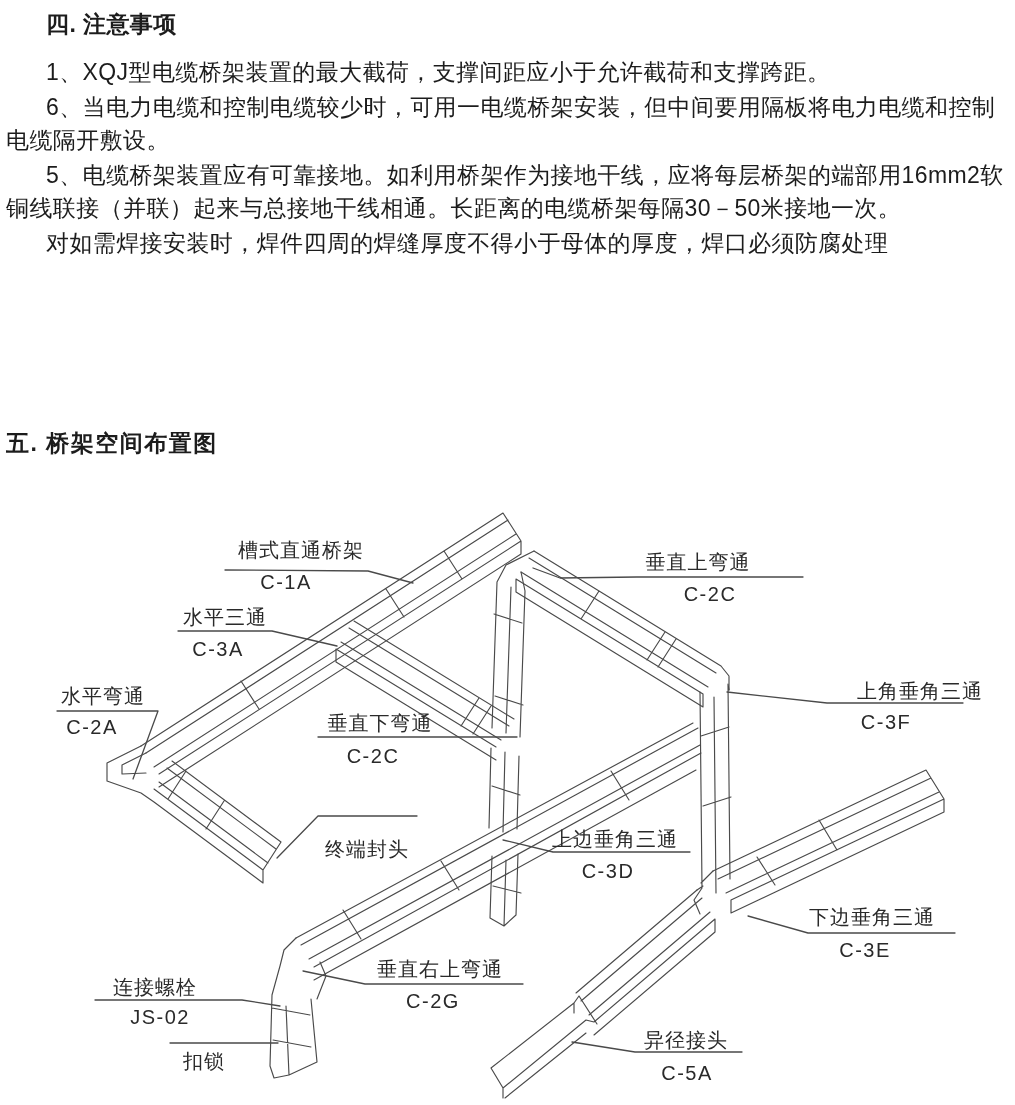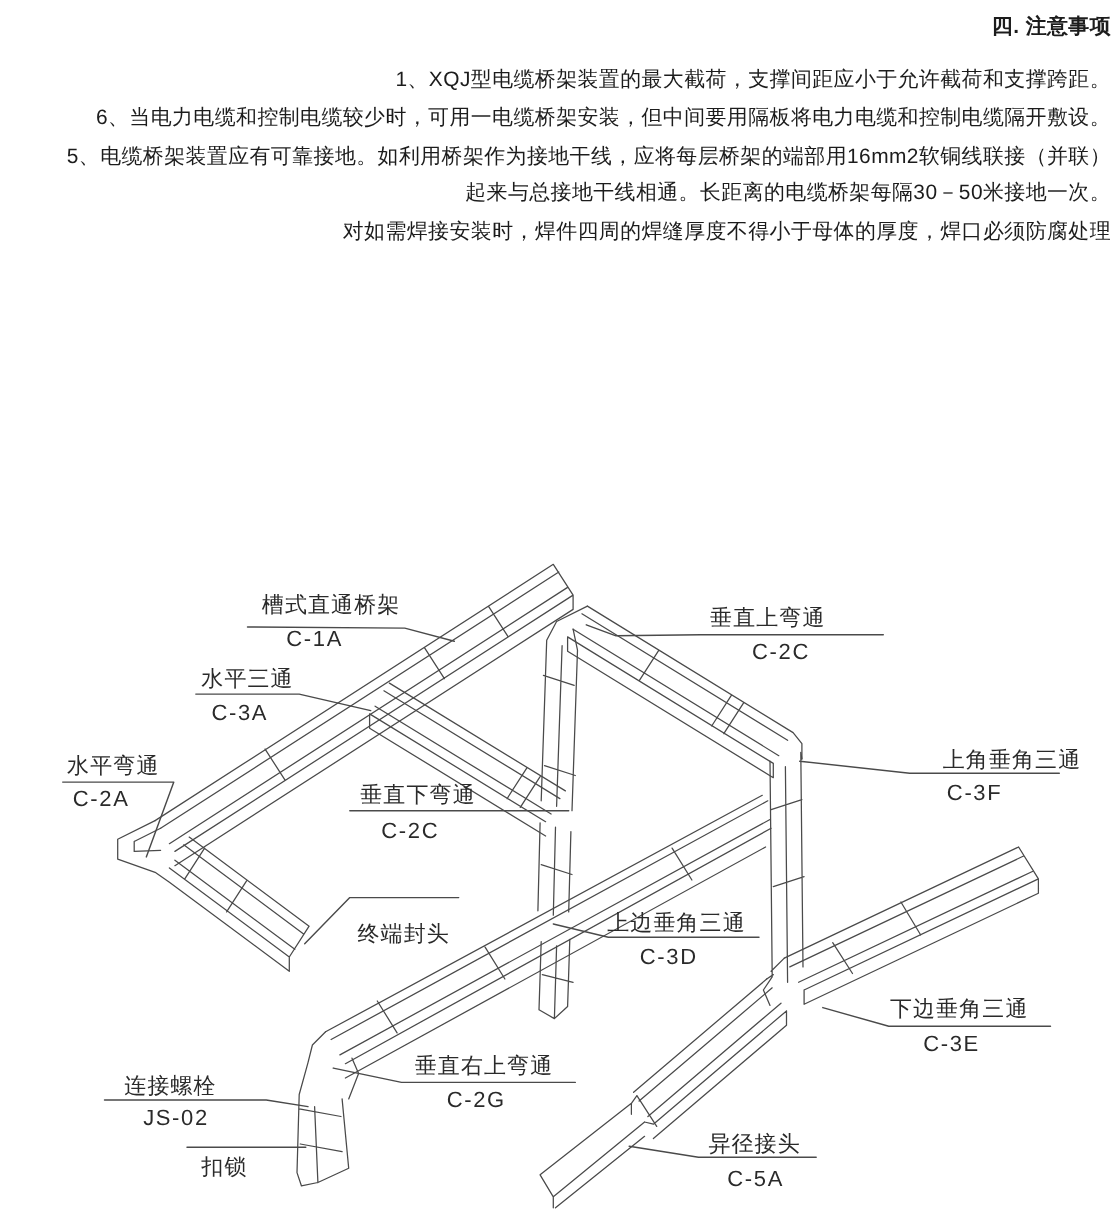--- a/index.html
+++ b/index.html
@@ -2,22 +2,22 @@
 <html><head>
 <meta charset="utf-8">
 <style>
   html,body{margin:0;padding:0;background:#fff;}
   .page{position:relative;width:1015px;height:1105px;background:#ffffff;overflow:hidden;
         font-family:"Liberation Sans","DejaVu Sans",sans-serif;color:#1c1c1c;}
   
   .notes{position:absolute;left:6px;top:8px;width:1004px;}
   .sec-heading{font-size:23px;font-weight:bold;letter-spacing:1.5px;margin:0;}
   .notes .sec-heading{margin-bottom:15px;}
-  .notes p{margin:0 0 2px 0;font-size:19px;line-height:33px;text-indent:40px;
-           letter-spacing:0.4px;text-align:right;}
+  .notes p{margin:0 0 2px 0;font-size:23px;line-height:33px;text-indent:40px;
+           letter-spacing:0.4px;text-align:left;}
   
   .sec5{position:absolute;left:6px;top:428px;}
   
   .diagram-svg{position:absolute;left:0;top:0;width:1015px;height:1105px;}
   .dlabel,.dcode{position:absolute;transform:translate(-50%,-50%);white-space:nowrap;
                  font-size:20px;color:#2a2a2a;letter-spacing:1px;}
   .dcode{letter-spacing:1.5px;}
 </style>
 </head>
 <body>
@@ -25,20 +25,21 @@
 <div class="page">
 
   <div class="notes">
     <p class="sec-heading">四. 注意事项</p>
     <p>1、XQJ型电缆桥架装置的最大截荷，支撑间距应小于允许截荷和支撑跨距。</p>
     <p>6、当电力电缆和控制电缆较少时，可用一电缆桥架安装，但中间要用隔板将电力电缆和控制电缆隔开敷设。</p>
     <p>5、电缆桥架装置应有可靠接地。如利用桥架作为接地干线，应将每层桥架的端部用16mm2软铜线联接（并联）起来与总接地干线相通。长距离的电缆桥架每隔30－50米接地一次。</p>
     <p>对如需焊接安装时，焊件四周的焊缝厚度不得小于母体的厚度，焊口必须防腐处理</p>
   </div>
 
+  <div class="sec5 sec-heading">五. 桥架空间布置图</div>
 
   <svg class="diagram-svg" viewBox="0 0 1015 1105">
     <g fill="none" stroke="#4a4a4a" stroke-width="1.15" stroke-linecap="round" stroke-linejoin="round">
 
       <path d="M503,513 L141,746 M508,520 L146,753 M516,534 L154,767 M521,541 L159,774 M521,554 L159,787 M503,513 L521,541 M521,541 L521,554 M444,551 L462,579 M386,589 L404,617 M241,681 L259,709"></path>
 
       <path d="M141,746 L107,763 M107,763 L107,781 M107,781 L141,793 M141,793 L154,802 M146,753 L122,765 M122,765 L122,774 M122,774 L146,773 M172,761 L281,842 M167,768 L276,849 M159,782 L268,863 M154,789 L263,870 M154,802 L263,883 M281,842 L263,870 M263,870 L263,883 M224,801 L206,829 M186,771 L168,799"></path>
 
       <path d="M354,621 L514,719 M349,628 L509,726 M341,642 L501,740 M336,649 L496,747 M336,649 L336,662 M336,662 L496,760 M479,698 L461,726 M491,706 L473,734"></path>
 

